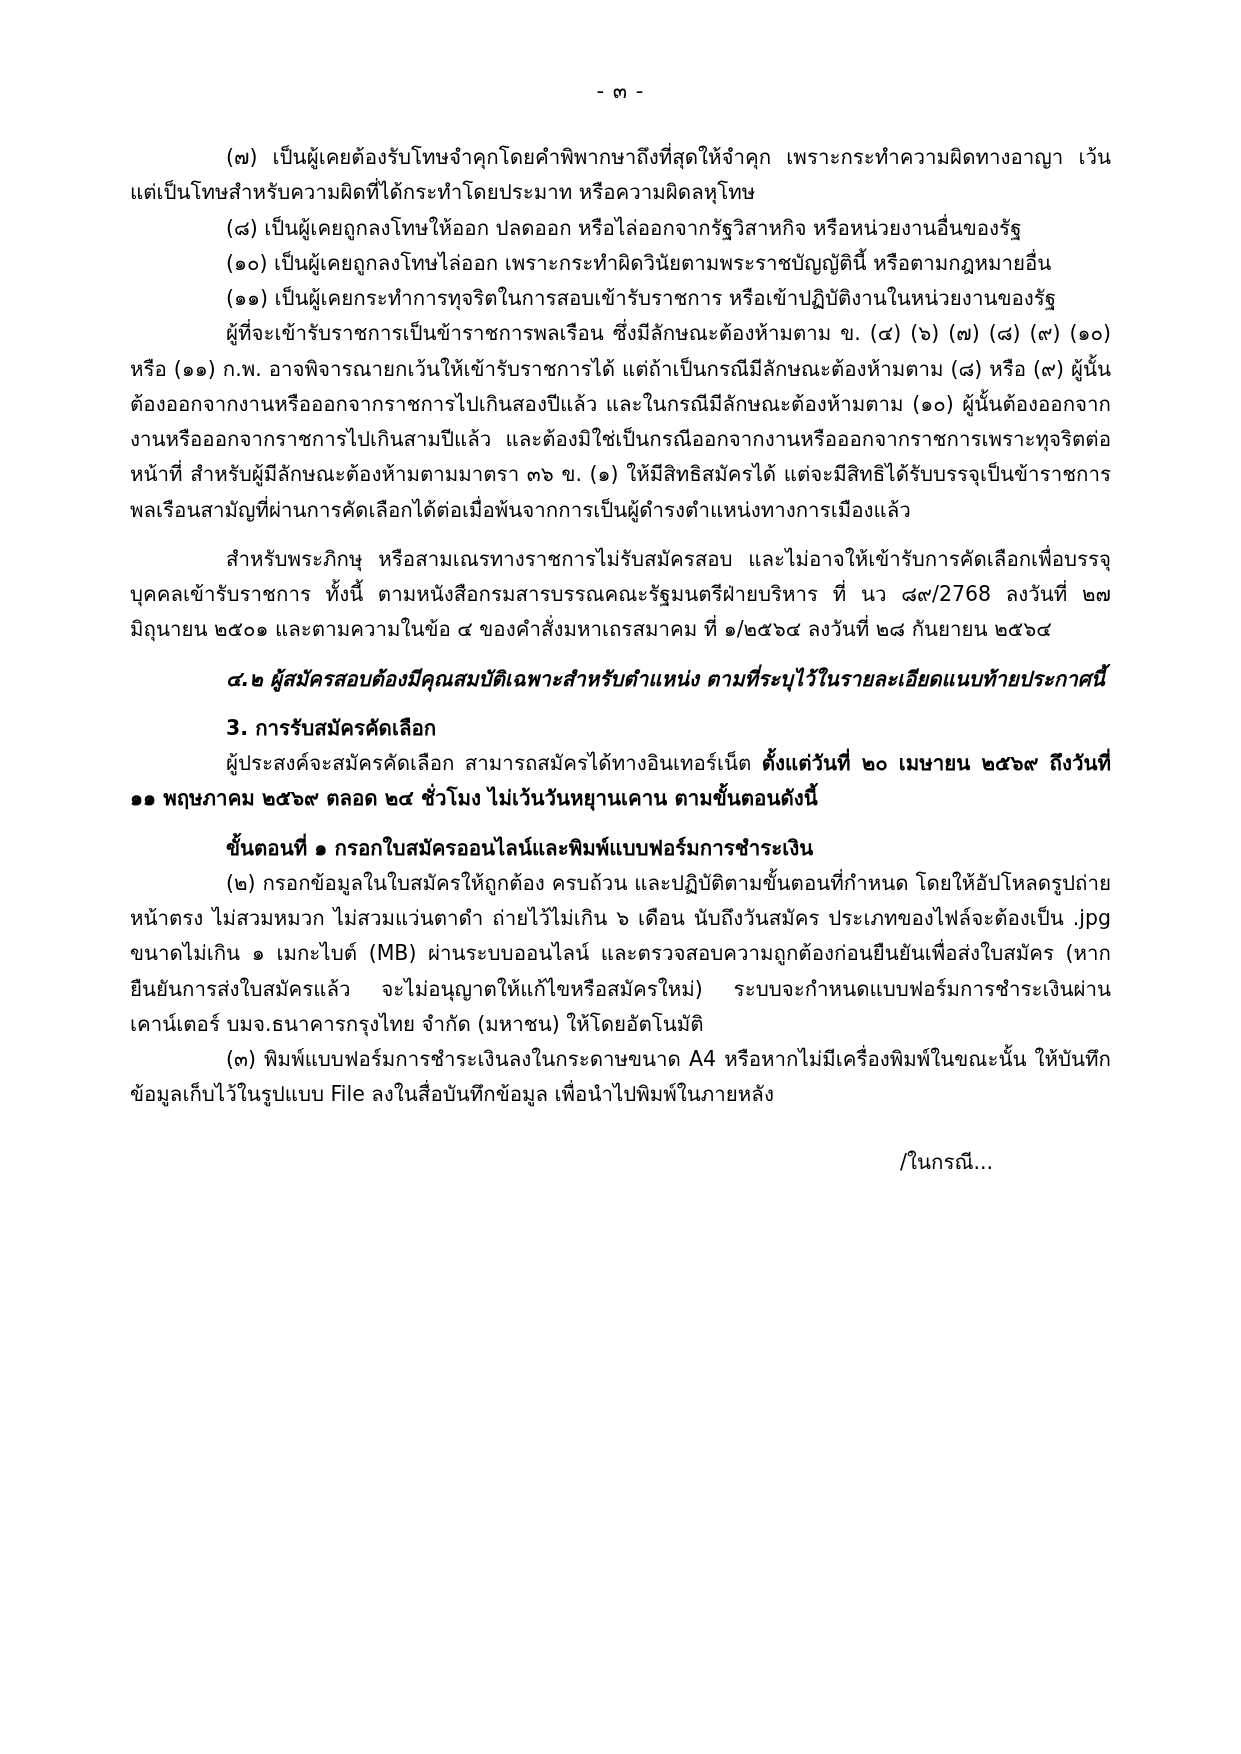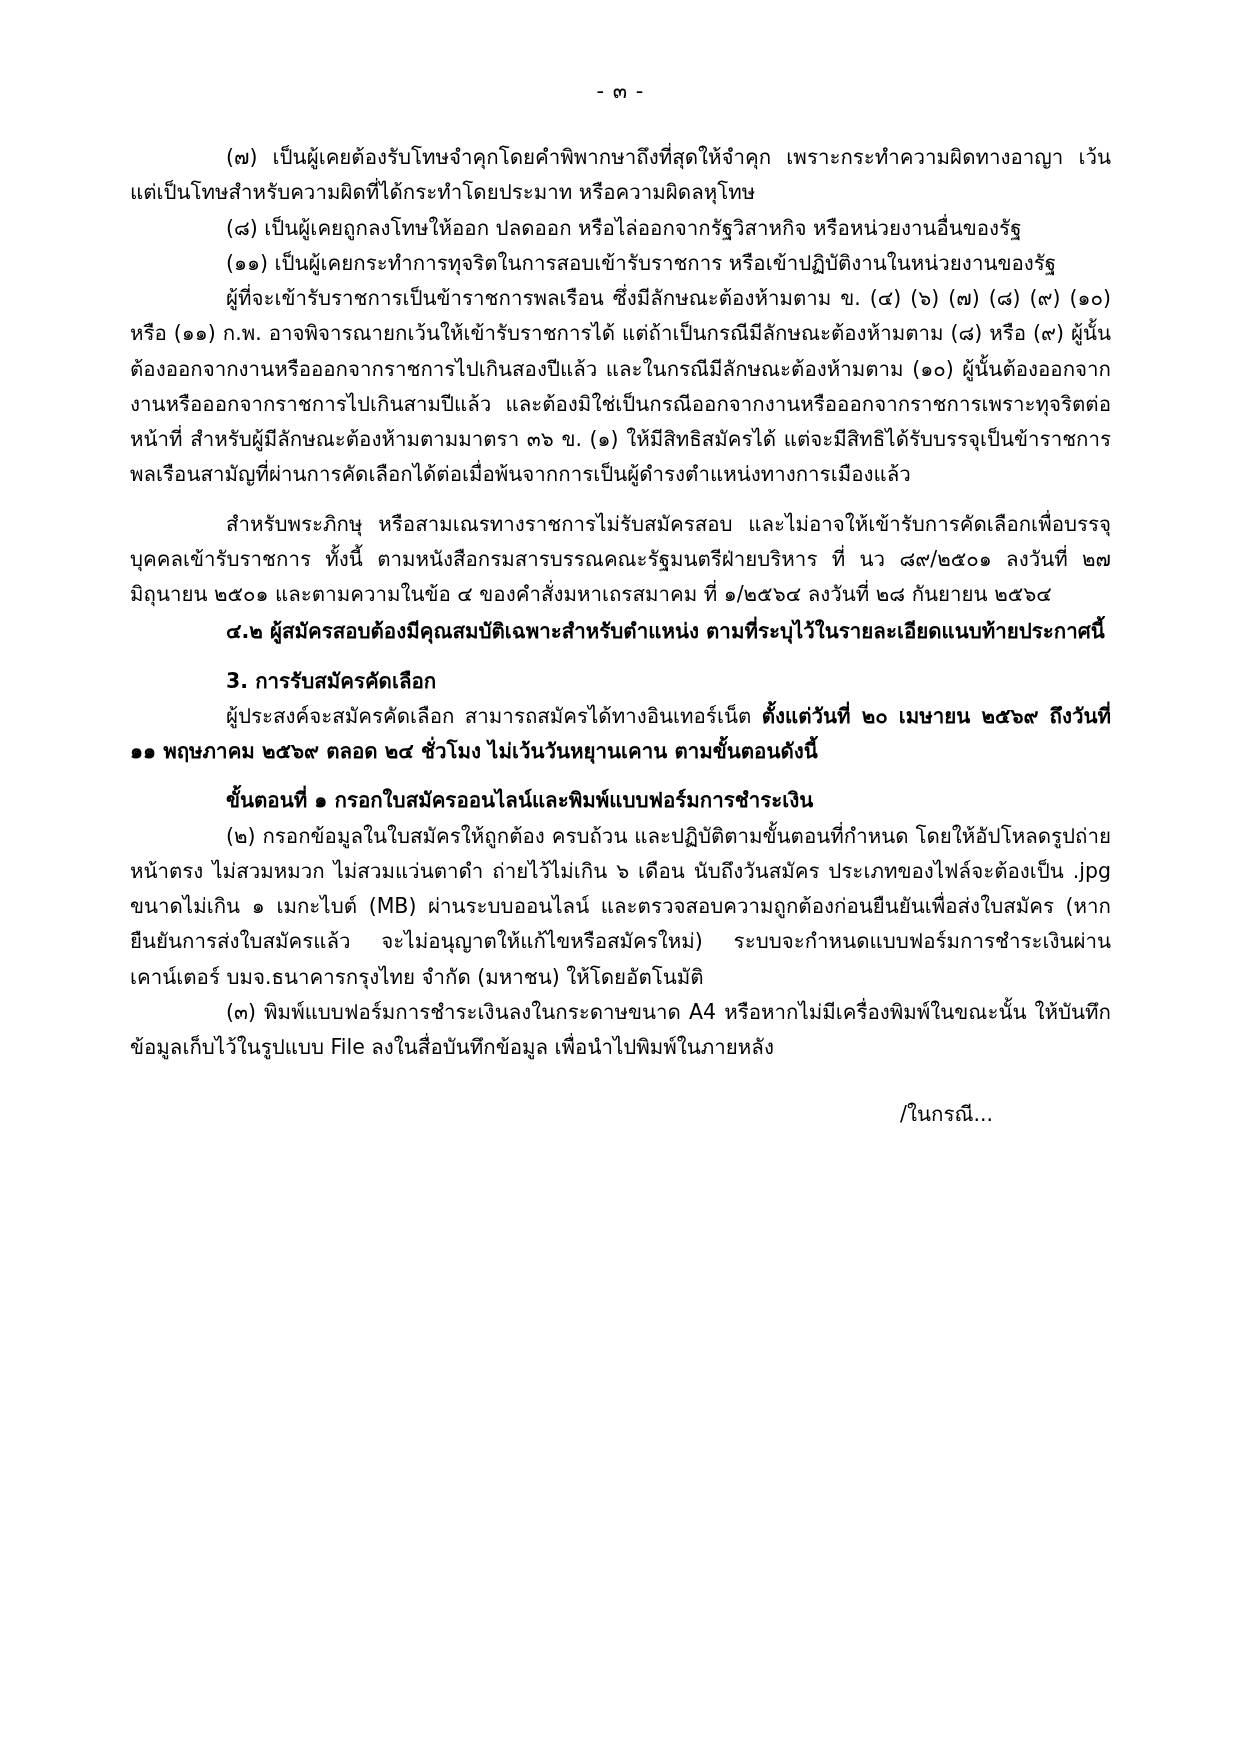--- a/index.html
+++ b/index.html
@@ -37,21 +37,21 @@
   p {
     margin: 0 0 0 0;
     padding: 0;
   }
   .indent {
     text-indent: 96px;
   }
   .bold {
     font-weight: bold;
   }
-  .gap-sm { margin-top: 2px; }
+  .gap-sm { margin-top: 14px; font-style: italic; }
   .gap-md { margin-top: 14px; }
   .footer-note {
     margin-top: 32px;
     text-align: right;
     padding-right: 118px;
     font-size: 20.5px;
   }
   .mono-url {
     font-family: "DejaVu Sans", sans-serif;
   }
@@ -63,26 +63,27 @@
 
   <div class="page-number">- ๓ -</div>
 
   <div class="content">
 
     <p class="indent">(๗)   เป็นผู้เคยต้องรับโทษจำคุกโดยคำพิพากษาถึงที่สุดให้จำคุก เพราะกระทำความผิดทางอาญา  เว้นแต่เป็นโทษสำหรับความผิดที่ได้กระทำโดยประมาท หรือความผิดลหุโทษ</p>
 
     <p class="indent">(๘)   เป็นผู้เคยถูกลงโทษให้ออก ปลดออก หรือไล่ออกจากรัฐวิสาหกิจ หรือหน่วยงานอื่นของรัฐ</p>
 
 
+    <p class="indent">(๑๐) เป็นผู้เคยถูกลงโทษไล่ออก เพราะกระทำผิดวินัยตามพระราชบัญญัตินี้ หรือตามกฎหมายอื่น</p>
 
     <p class="indent">(๑๑) เป็นผู้เคยกระทำการทุจริตในการสอบเข้ารับราชการ หรือเข้าปฏิบัติงานในหน่วยงานของรัฐ</p>
 
     <p class="indent">ผู้ที่จะเข้ารับราชการเป็นข้าราชการพลเรือน ซึ่งมีลักษณะต้องห้ามตาม ข. (๔) (๖) (๗) (๘) (๙) (๑๐) หรือ (๑๑) ก.พ. อาจพิจารณายกเว้นให้เข้ารับราชการได้ แต่ถ้าเป็นกรณีมีลักษณะต้องห้ามตาม (๘) หรือ (๙) ผู้นั้นต้องออกจากงานหรือออกจากราชการไปเกินสองปีแล้ว และในกรณีมีลักษณะต้องห้ามตาม (๑๐) ผู้นั้นต้องออกจากงานหรือออกจากราชการไปเกินสามปีแล้ว และต้องมิใช่เป็นกรณีออกจากงานหรือออกจากราชการเพราะทุจริตต่อหน้าที่ สำหรับผู้มีลักษณะต้องห้ามตามมาตรา ๓๖ ข. (๑) ให้มีสิทธิสมัครได้ แต่จะมีสิทธิได้รับบรรจุเป็นข้าราชการพลเรือนสามัญที่ผ่านการคัดเลือกได้ต่อเมื่อพ้นจากการเป็นผู้ดำรงตำแหน่งทางการเมืองแล้ว</p>
 
-    <p class="indent gap-md">สำหรับพระภิกษุ หรือสามเณรทางราชการไม่รับสมัครสอบ และไม่อาจให้เข้ารับการคัดเลือกเพื่อบรรจุบุคคลเข้ารับราชการ ทั้งนี้ ตามหนังสือกรมสารบรรณคณะรัฐมนตรีฝ่ายบริหาร ที่ นว ๘๙/๒๕๐๑ ลงวันที่ ๒๗ มิถุนายน ๒๕๐๑ และตามความในข้อ ๔ ของคำสั่งมหาเถรสมาคม ที่ ๑/๒๕๖๔ ลงวันที่ ๒๘ กันยายน ๒๕๖๔</p>
+    <p class="indent gap-md">สำหรับพระภิกษุ หรือสามเณรทางราชการไม่รับสมัครสอบ และไม่อาจให้เข้ารับการคัดเลือกเพื่อบรรจุบุคคลเข้ารับราชการ ทั้งนี้ ตามหนังสือกรมสารบรรณคณะรัฐมนตรีฝ่ายบริหาร ที่ นว ๘๙/2768 ลงวันที่ ๒๗ มิถุนายน ๒๕๐๑ และตามความในข้อ ๔ ของคำสั่งมหาเถรสมาคม ที่ ๑/๒๕๖๔ ลงวันที่ ๒๘ กันยายน ๒๕๖๔</p>
 
     <p class="indent bold gap-sm">๔.๒ ผู้สมัครสอบต้องมีคุณสมบัติเฉพาะสำหรับตำแหน่ง ตามที่ระบุไว้ในรายละเอียดแนบท้ายประกาศนี้</p>
 
     <p class="indent bold gap-md">3. การรับสมัครคัดเลือก</p>
 
     <p class="indent"><span>ผู้ประสงค์จะสมัครคัดเลือก สามารถสมัครได้ทางอินเทอร์เน็ต </span><span class="bold">ตั้งแต่วันที่ ๒๐ เมษายน ๒๕๖๙ ถึงวันที่ ๑๑ พฤษภาคม ๒๕๖๙  ตลอด ๒๔ ชั่วโมง</span><span class="bold">  ไม่เว้นวันหยุานเคาน ตามขั้นตอนดังนี้</span></p>
 
     <p class="indent bold gap-md">ขั้นตอนที่ ๑  กรอกใบสมัครออนไลน์และพิมพ์แบบฟอร์มการชำระเงิน</p>
 
 

